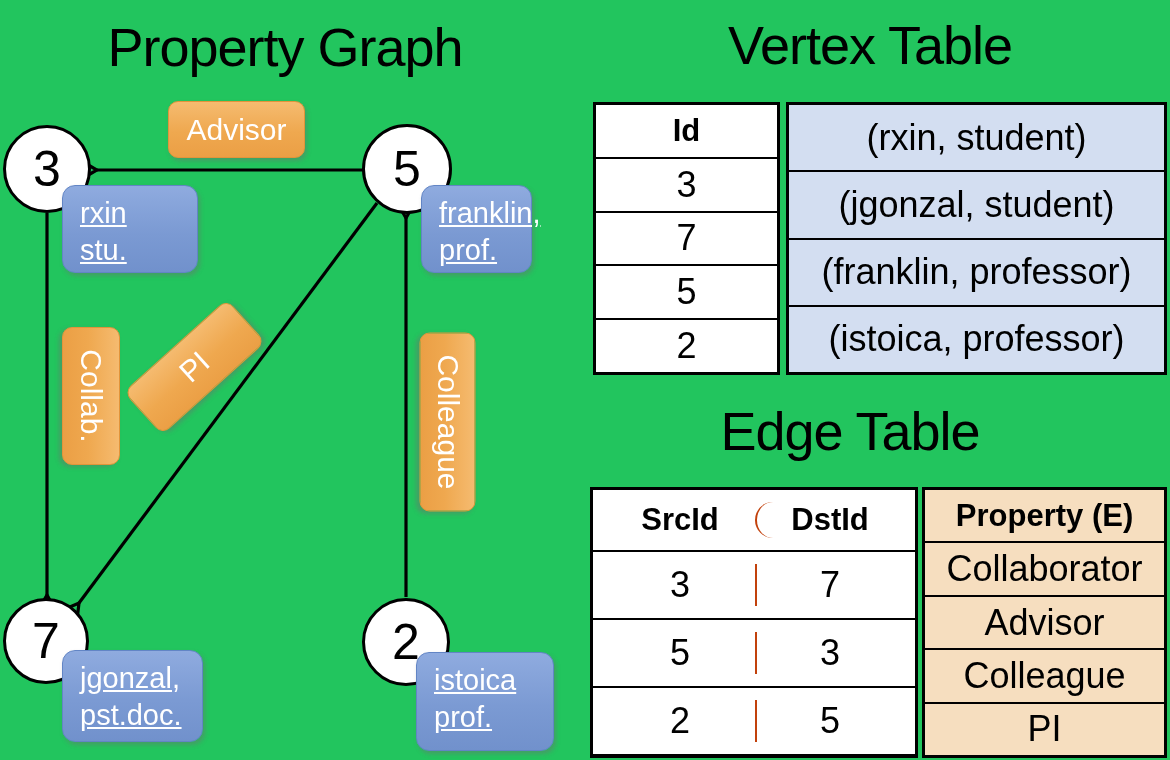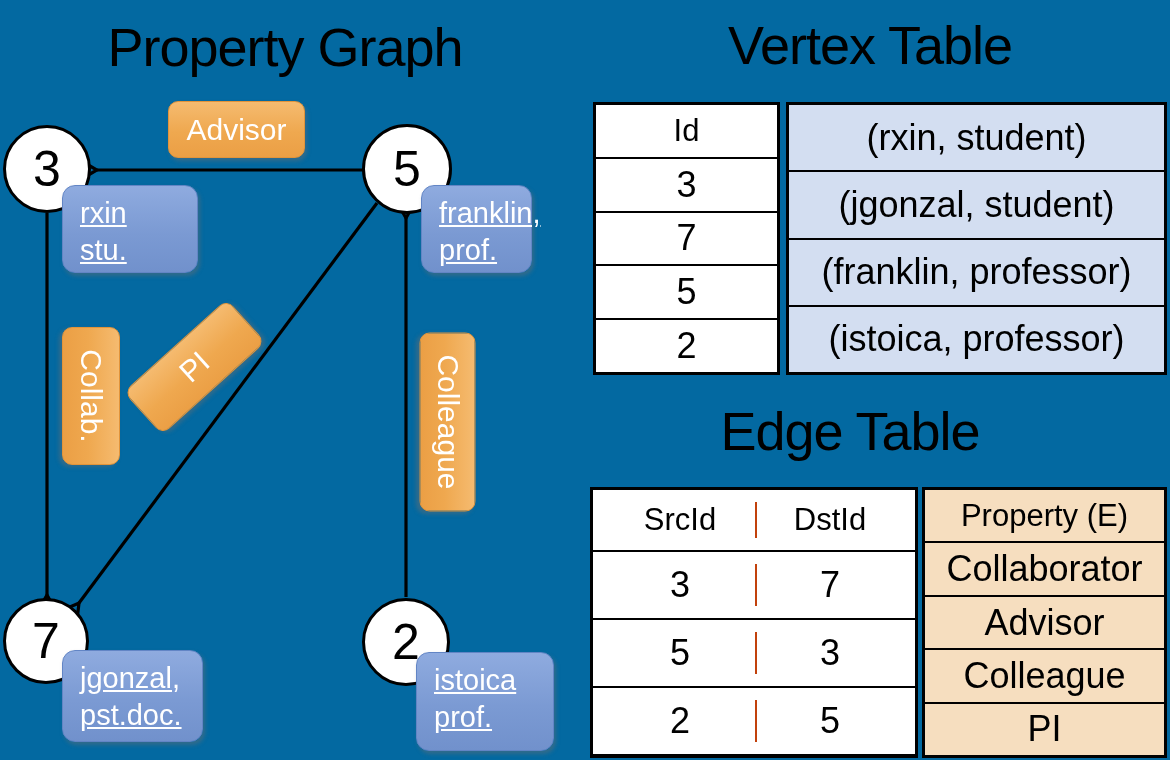--- a/index.html
+++ b/index.html
@@ -1,17 +1,17 @@
 <!DOCTYPE html>
 <html><head>
 <meta charset="utf-8">
 <style>
   html,body { margin:0; padding:0; background:#fff; }
   .stage {
-    position:relative; width:1170px; height:760px; background:#0369a1;
+    position:relative; width:1170px; height:760px; background:#22c55e;
     font-family:"Liberation Sans", sans-serif; overflow:hidden;
   }
   .title {
     position:absolute; text-align:center; color:#000;
     font-size:54px; font-weight:400; letter-spacing:-1px; white-space:nowrap;
   }
   #graph-title  { left:0px;   top:16px;  width:570px; }
   #vertex-title { left:585px; top:14px;  width:570px; }
   #edge-title   { left:585px; top:400px; width:530px; }
 
@@ -43,21 +43,21 @@
   .tbl { position:absolute; display:flex; }
   .box {
     border:3px solid #000; box-sizing:border-box;
     display:flex; flex-direction:column; background:#fff;
   }
   .row {
     flex:1; display:flex; align-items:center; justify-content:center;
     border-top:2px solid #000; font-size:36px; color:#000; text-align:center;
   }
   .row:first-child { border-top:none; }
-  .hdr { font-weight:400; font-size:31px; }
+  .hdr { font-weight:700; font-size:31px;border-radius:21px; }
   .cells { padding:12px; }
   .cell { flex:1; height:100%; display:flex; align-items:center; justify-content:center; }
   .cell + .cell { border-left:2px solid #c2410c; }
 
   #vertex-table { left:593px; top:102px; width:574px; height:273px; gap:6px; }
   #vertex-table .id-box   { width:187px; }
   #vertex-table .prop-box { flex:1; background:#d3def1; }
 
   #edge-table { left:590px; top:487px; width:577px; height:271px; gap:4px; }
   #edge-table .ids-box  { width:328px; }

